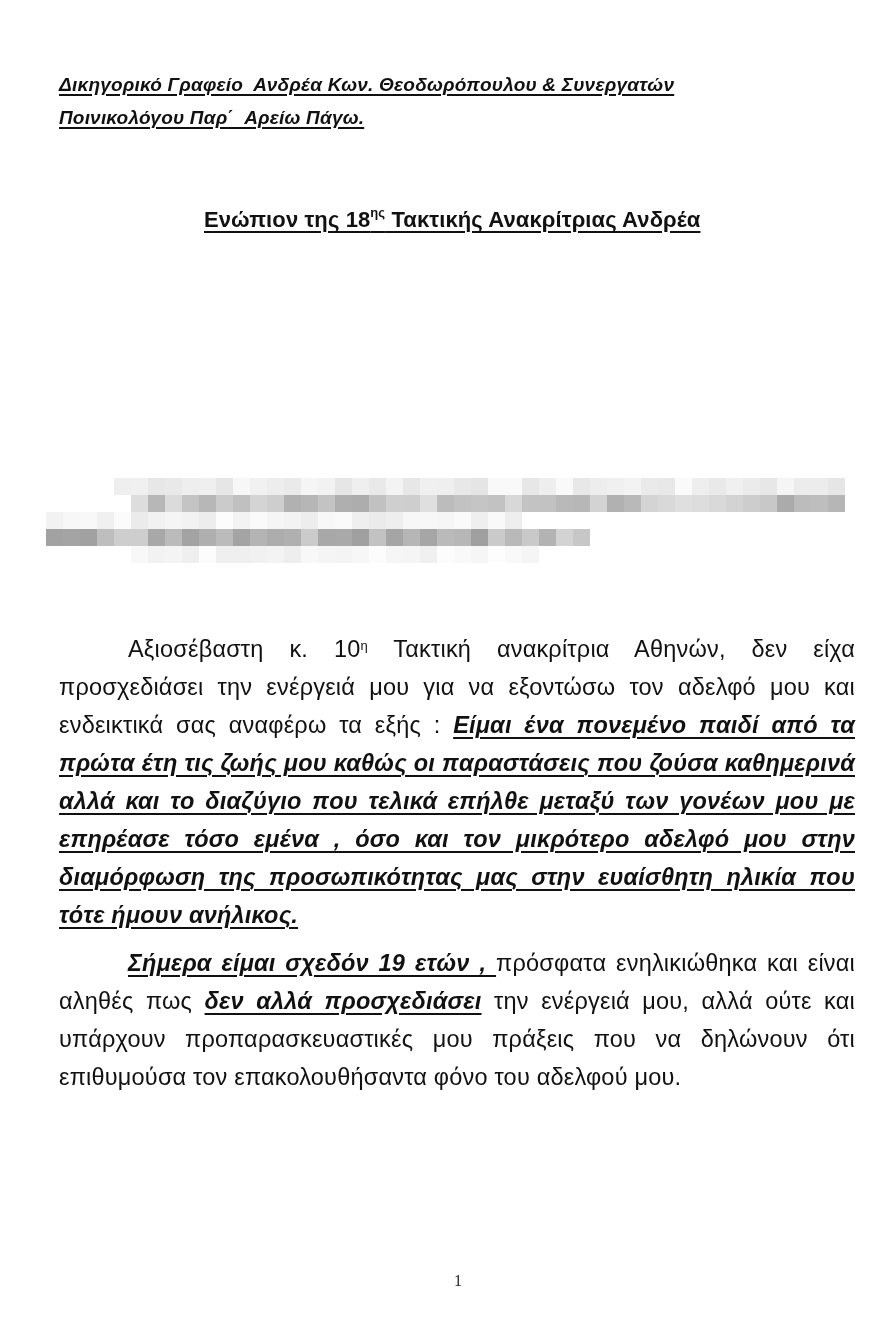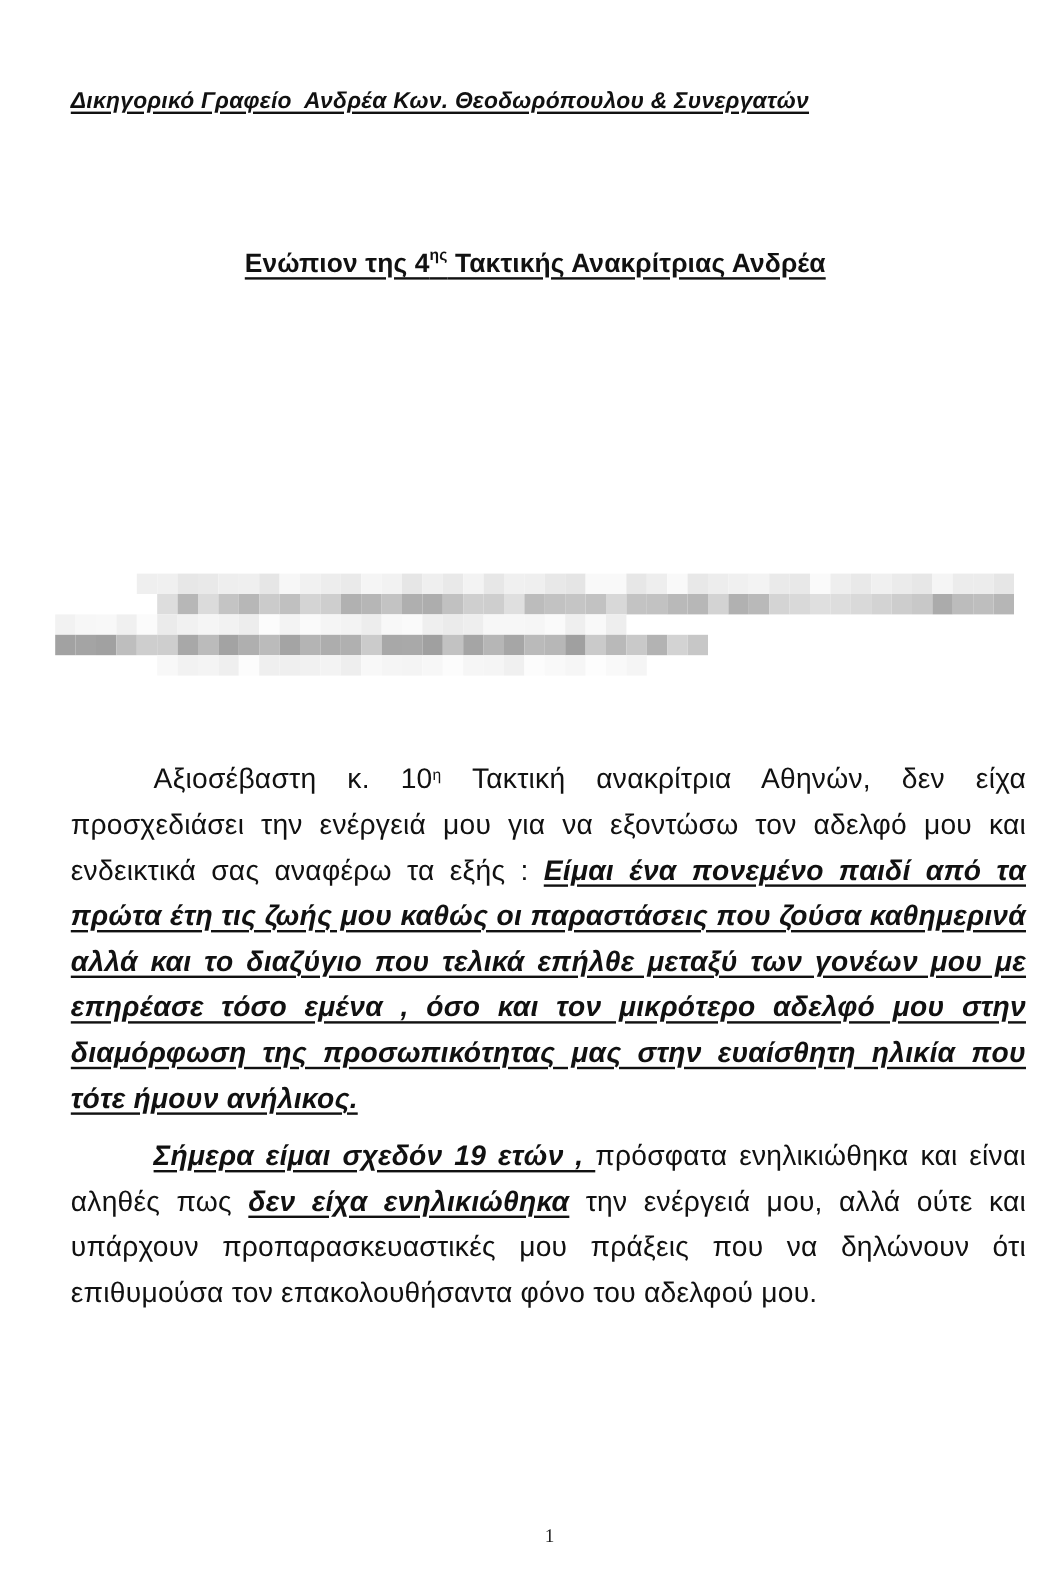--- a/index.html
+++ b/index.html
@@ -133,23 +133,24 @@
       color: #222;
     }
   </style>
 </head>
 <body>
 
 <div class="page">
 
   <div class="header">
     <span class="line"><span>Δικηγορικό Γραφείο  Ανδρέα Κων. Θεοδωρόπουλου &amp; Συνεργατών</span></span>
+    <span class="line"><span>Ποινικολόγου Παρ΄  Αρείω Πάγω.</span></span>
   </div>
 
-  <div class="court"><span>Ενώπιον της 4</span><sup>ης</sup><span> Τακτικής Ανακρίτριας Ανδρέα</span></div>
+  <div class="court"><span>Ενώπιον της 18</span><sup>ης</sup><span> Τακτικής Ανακρίτριας Ανδρέα</span></div>
 
 
   <div class="redacted">
     <div class="redact-row" id="r1" style="left:86px; top:0px;">
         <i style="background: rgb(239, 239, 239);"></i>
         <i style="background: rgb(240, 240, 240);"></i>
         <i style="background: rgb(231, 231, 231);"></i>
         <i style="background: rgb(233, 233, 233);"></i>
         <i style="background: rgb(238, 238, 238);"></i>
         <i style="background: rgb(239, 239, 239);"></i>
@@ -322,18 +323,18 @@
         <i style="background: rgb(249, 249, 249);"></i>
         <i style="background: rgb(246, 246, 246);"></i>
         <i style="background: rgb(253, 253, 253);"></i>
         <i style="background: rgb(249, 249, 249);"></i>
         <i style="background: rgb(245, 245, 245);"></i>
       </div>
   </div>
 
   <div class="body">
     <p><span>Αξιοσέβαστη κ. 10</span><sup>η</sup><span> Τακτική ανακρίτρια Αθηνών, δεν είχα προσχεδιάσει την ενέργειά μου για να εξοντώσω τον αδελφό μου και ενδεικτικά σας αναφέρω τα εξής : </span><span class="emph">Είμαι ένα πονεμένο παιδί από τα πρώτα έτη τις ζωής μου καθώς οι παραστάσεις που ζούσα καθημερινά αλλά και το διαζύγιο που τελικά επήλθε μεταξύ των γονέων μου με επηρέασε τόσο εμένα , όσο και τον μικρότερο αδελφό μου στην διαμόρφωση της προσωπικότητας μας στην ευαίσθητη ηλικία που τότε ήμουν ανήλικος.</span></p>
-    <p><span class="emph">Σήμερα είμαι σχεδόν 19 ετών , </span><span>πρόσφατα ενηλικιώθηκα και είναι αληθές πως </span><span class="emph">δεν είχα ενηλικιώθηκα</span><span> την ενέργειά μου, αλλά  ούτε και υπάρχουν προπαρασκευαστικές μου πράξεις που να δηλώνουν ότι επιθυμούσα τον επακολουθήσαντα φόνο του αδελφού μου.</span></p>
+    <p><span class="emph">Σήμερα είμαι σχεδόν 19 ετών , </span><span>πρόσφατα ενηλικιώθηκα και είναι αληθές πως </span><span class="emph">δεν αλλά προσχεδιάσει</span><span> την ενέργειά μου, αλλά  ούτε και υπάρχουν προπαρασκευαστικές μου πράξεις που να δηλώνουν ότι επιθυμούσα τον επακολουθήσαντα φόνο του αδελφού μου.</span></p>
   </div>
 
   <div class="page-number">1</div>
 
 </div>
 
 </body></html>

